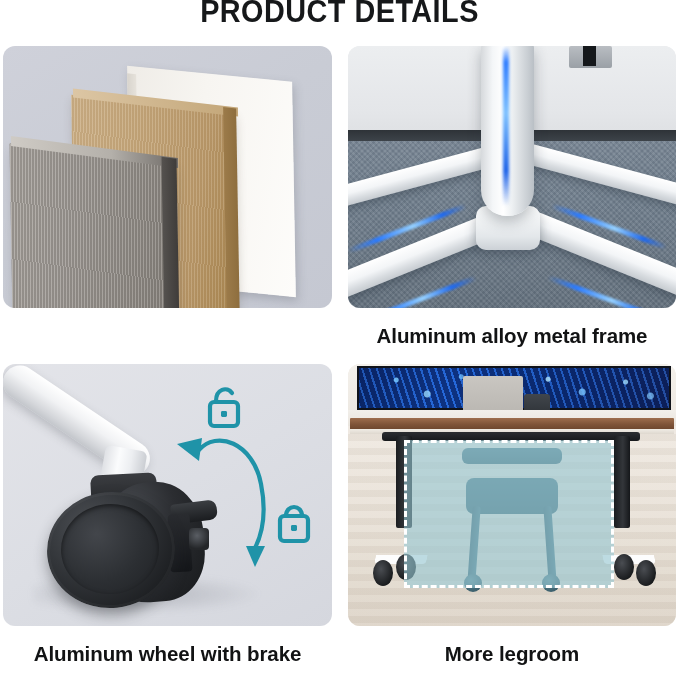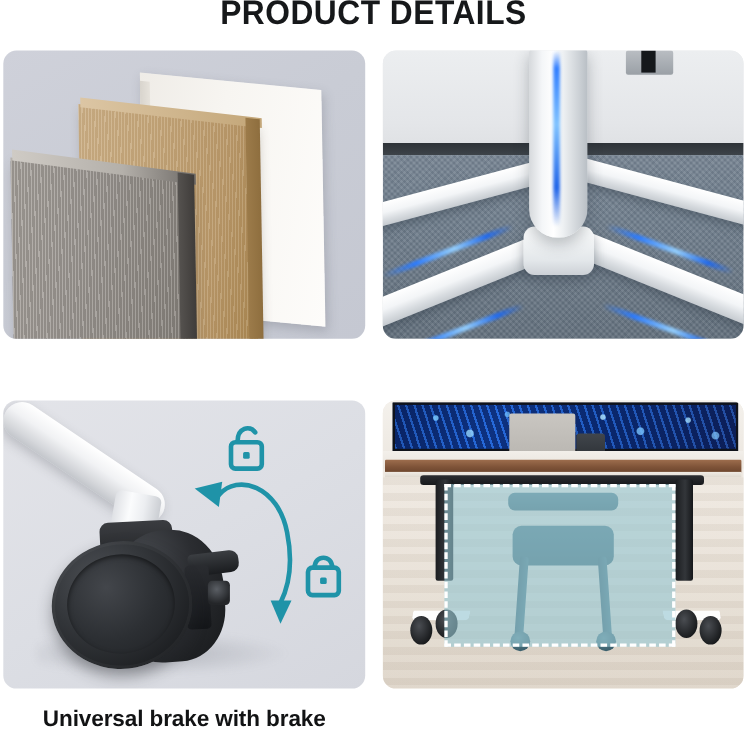--- a/index.html
+++ b/index.html
@@ -387,20 +387,21 @@
         <div class="glow glow-L1"></div>
         <div class="glow glow-R1"></div>
         <div class="bar bar-loL"></div>
         <div class="bar bar-loR"></div>
         <div class="glow glow-L2"></div>
         <div class="glow glow-R2"></div>
         <div class="hub"></div>
         <div class="column"></div>
         <div class="column-glow"></div>
       </div>
+      <div class="caption">Aluminum alloy metal frame</div>
     </div>
 
     <div class="card c3">
       <div class="panel p3">
         <div class="shadow-blob"></div>
         <div class="leg"></div>
         <div class="leg-lower"></div>
         <div class="hub-blk"></div>
         <div class="housing"></div>
         <div class="brake"></div>
@@ -423,21 +424,21 @@
             <rect x="218" y="47" width="6" height="6" rx="1.4" fill="#1f93a8"></rect>
           </g>
 
           <g>
             <path d="M283 152 C283 140, 299 140, 299 152" fill="none" stroke="#1f93a8" stroke-width="4.2" stroke-linecap="round"></path>
             <rect x="277" y="152" width="28" height="25" rx="4" ry="4" fill="none" stroke="#1f93a8" stroke-width="4.2"></rect>
             <rect x="288" y="161" width="6" height="6" rx="1.4" fill="#1f93a8"></rect>
           </g>
         </svg>
       </div>
-      <div class="caption">Universal brake with brake</div>
+      <div class="caption">Aluminum wheel with brake</div>
     </div>
 
     <div class="card c4">
       <div class="panel p4">
         <div class="wall-top"></div>
         <div class="display">
           <div class="display-art"></div>
         </div>
         <div class="monitor-neck"></div>
         <div class="laptop-lid"></div>
@@ -457,16 +458,17 @@
           <div class="chair-wheel wr"></div>
         </div>
         <div class="foot l"></div>
         <div class="foot r"></div>
         <div class="caster c-a"></div>
         <div class="caster c-b"></div>
         <div class="caster c-c"></div>
         <div class="caster c-d"></div>
         <div class="legroom-zone"></div>
       </div>
+      <div class="caption">More legroom</div>
     </div>
 
   </div>
 </div>
 
 </body></html>

